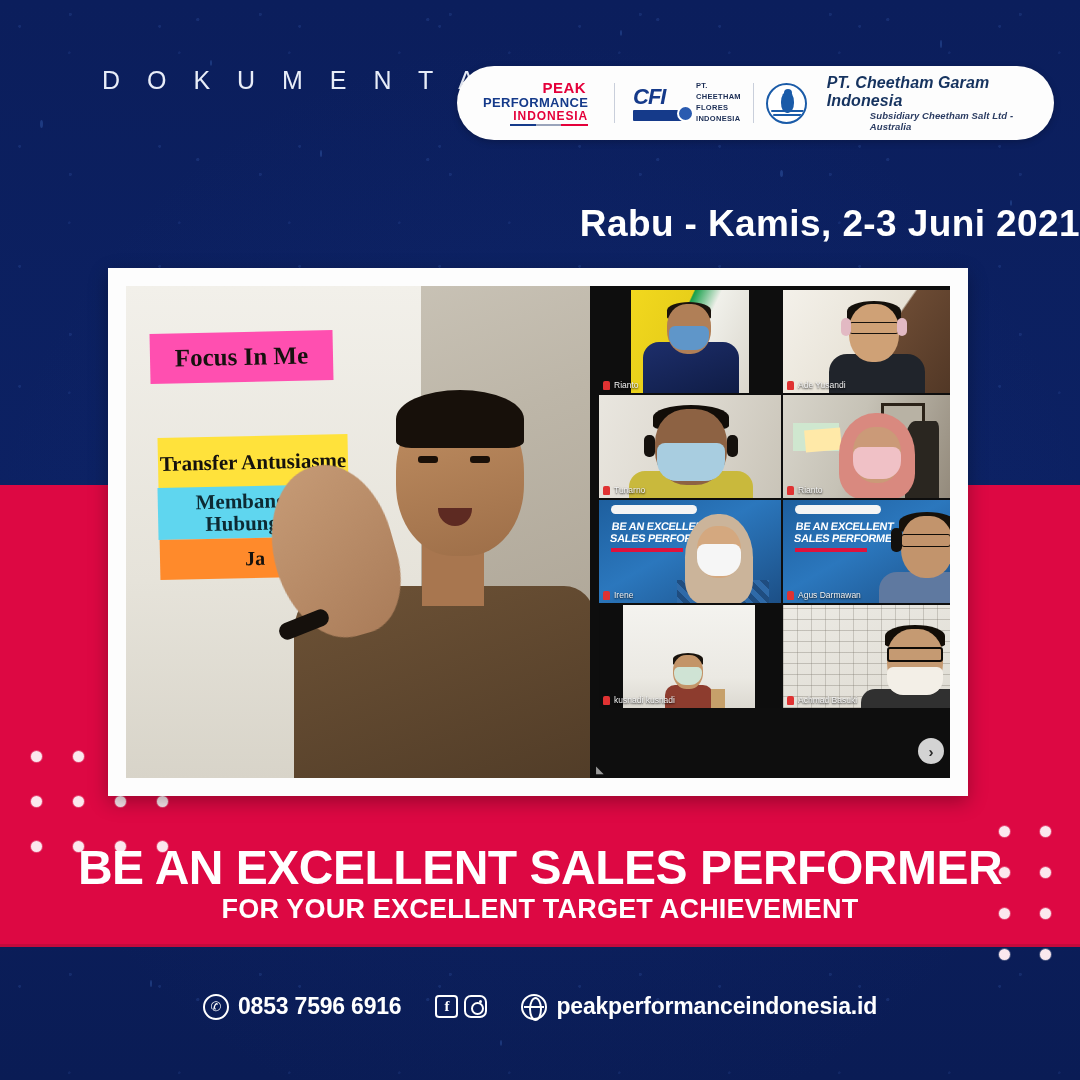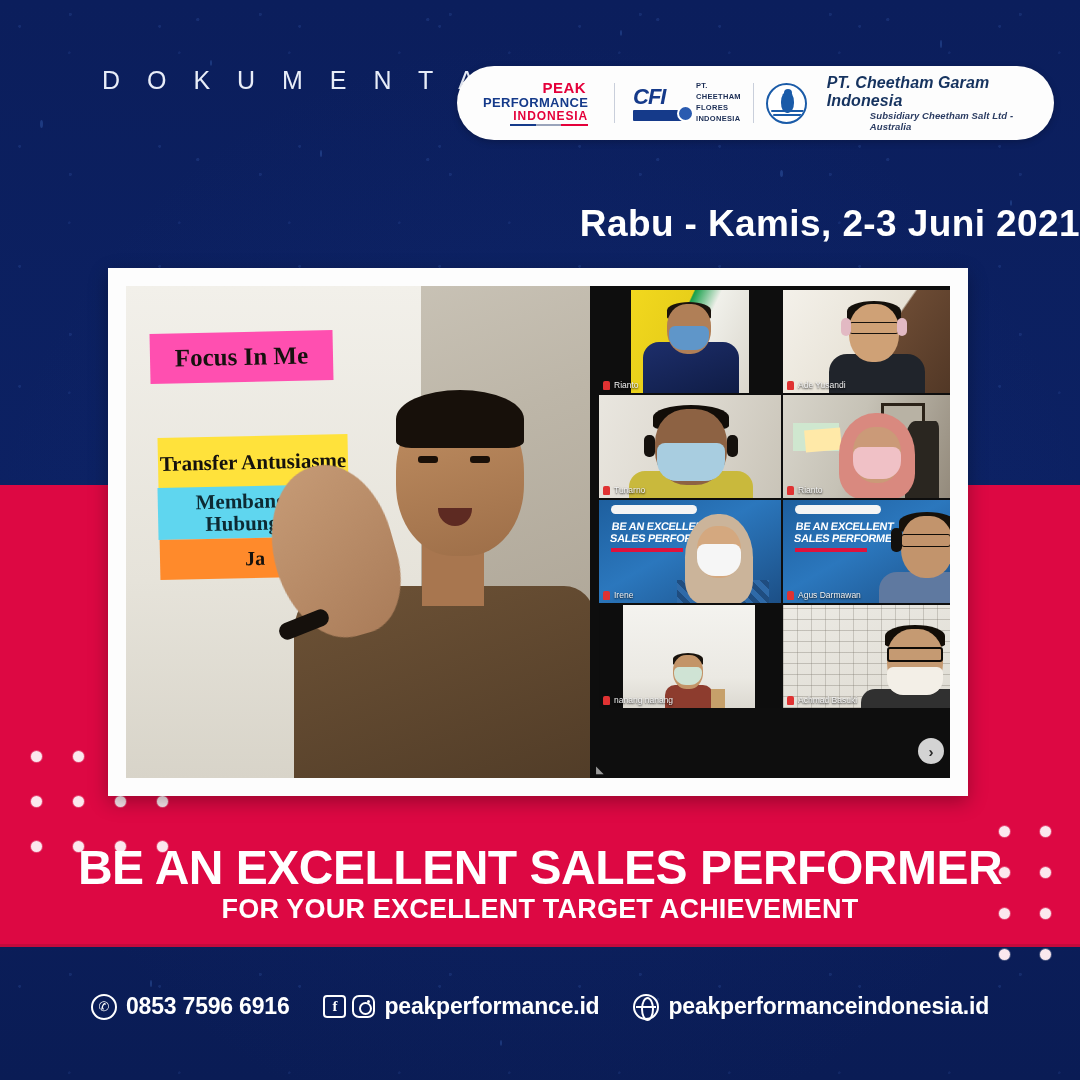--- a/index.html
+++ b/index.html
@@ -527,21 +527,21 @@
 
         <div class="tile" id="t7">
           <div class="inner"></div>
           <div class="body"></div>
           <div class="cup"></div>
           <div class="hair"></div>
           <div class="face"></div>
           <div class="mask"></div>
           <div class="name">
             <span class="mic"></span>
-            <span>nanang nanang</span>
+            <span>kusnadi kusnadi</span>
           </div>
         </div>
 
         <div class="tile" id="t8">
           <div class="vid"></div>
           <div class="body"></div>
           <div class="hair"></div>
           <div class="face"></div>
           <div class="glasses"></div>
           <div class="mask"></div>
@@ -565,21 +565,20 @@
     <div class="f-item">
       <span class="ic ic-wa">✆</span>
       <span class="f-label">0853 7596 6916</span>
     </div>
 
     <div class="f-item">
       <span class="f-icons">
         <span class="ic ic-fb">f</span>
         <span class="ic ic-ig"></span>
       </span>
-      <span class="f-label">peakperformance.id</span>
     </div>
 
     <div class="f-item">
       <span class="ic ic-web"></span>
       <span class="f-label">peakperformanceindonesia.id</span>
     </div>
   </div>
 
 </div>
 

